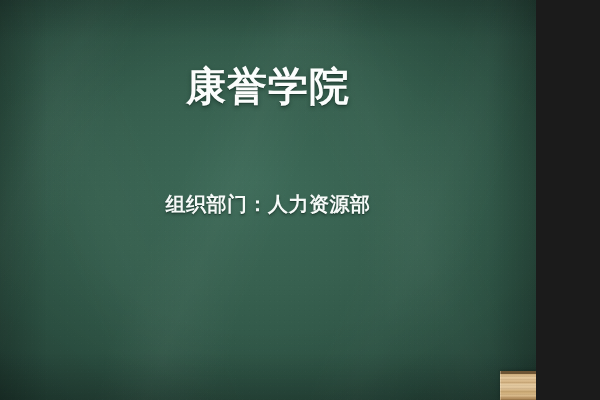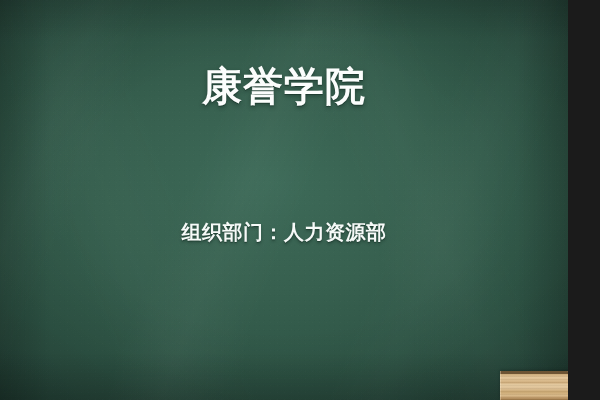--- a/index.html
+++ b/index.html
@@ -9,21 +9,20 @@
   }
 
   #slide {
     position: relative;
     width: 536px;
     height: 400px;
     overflow: hidden;
     background-color: #0f766e;
     font-family: "Liberation Sans", "DejaVu Sans", sans-serif;
     user-select: none;
-    padding-left: 32px;
   }
 
   
   .board-base {
     position: absolute;
     inset: 0;
     background:
       radial-gradient(ellipse 78% 70% at 48% 46%, #3d6a58 0%, #37604f 38%, #2e5445 70%, #254439 100%);
   }
 
@@ -102,21 +101,21 @@
     text-shadow:
       0 1px 0 rgba(20,45,36,.55),
       0 2px 4px rgba(12,32,25,.45);
   }
   .title-line-1 { margin-top: 62px; }
   .title-line-2 { margin-top: 6px; font-size: 42px; }
 
   .subtitle {
     width: 100%;
     text-align: center;
-    margin-top: 108px;
+    margin-top: 80px;
     color: #f6faf8;
     font-weight: bold;
     font-size: 20px;
     letter-spacing: .5px;
     text-shadow:
       0 1px 0 rgba(20,45,36,.5),
       0 2px 3px rgba(12,32,25,.4);
   }
 
   

